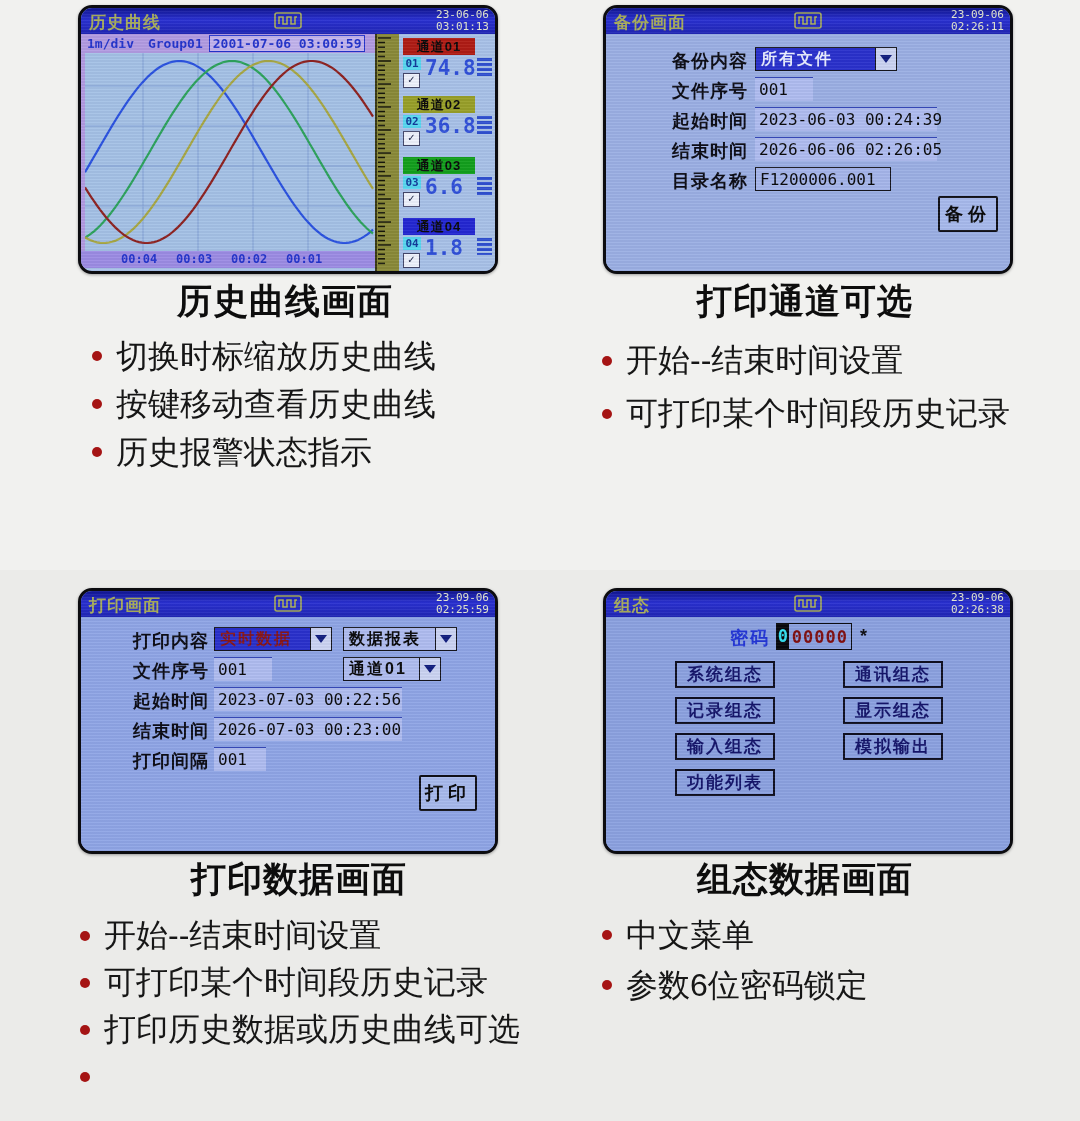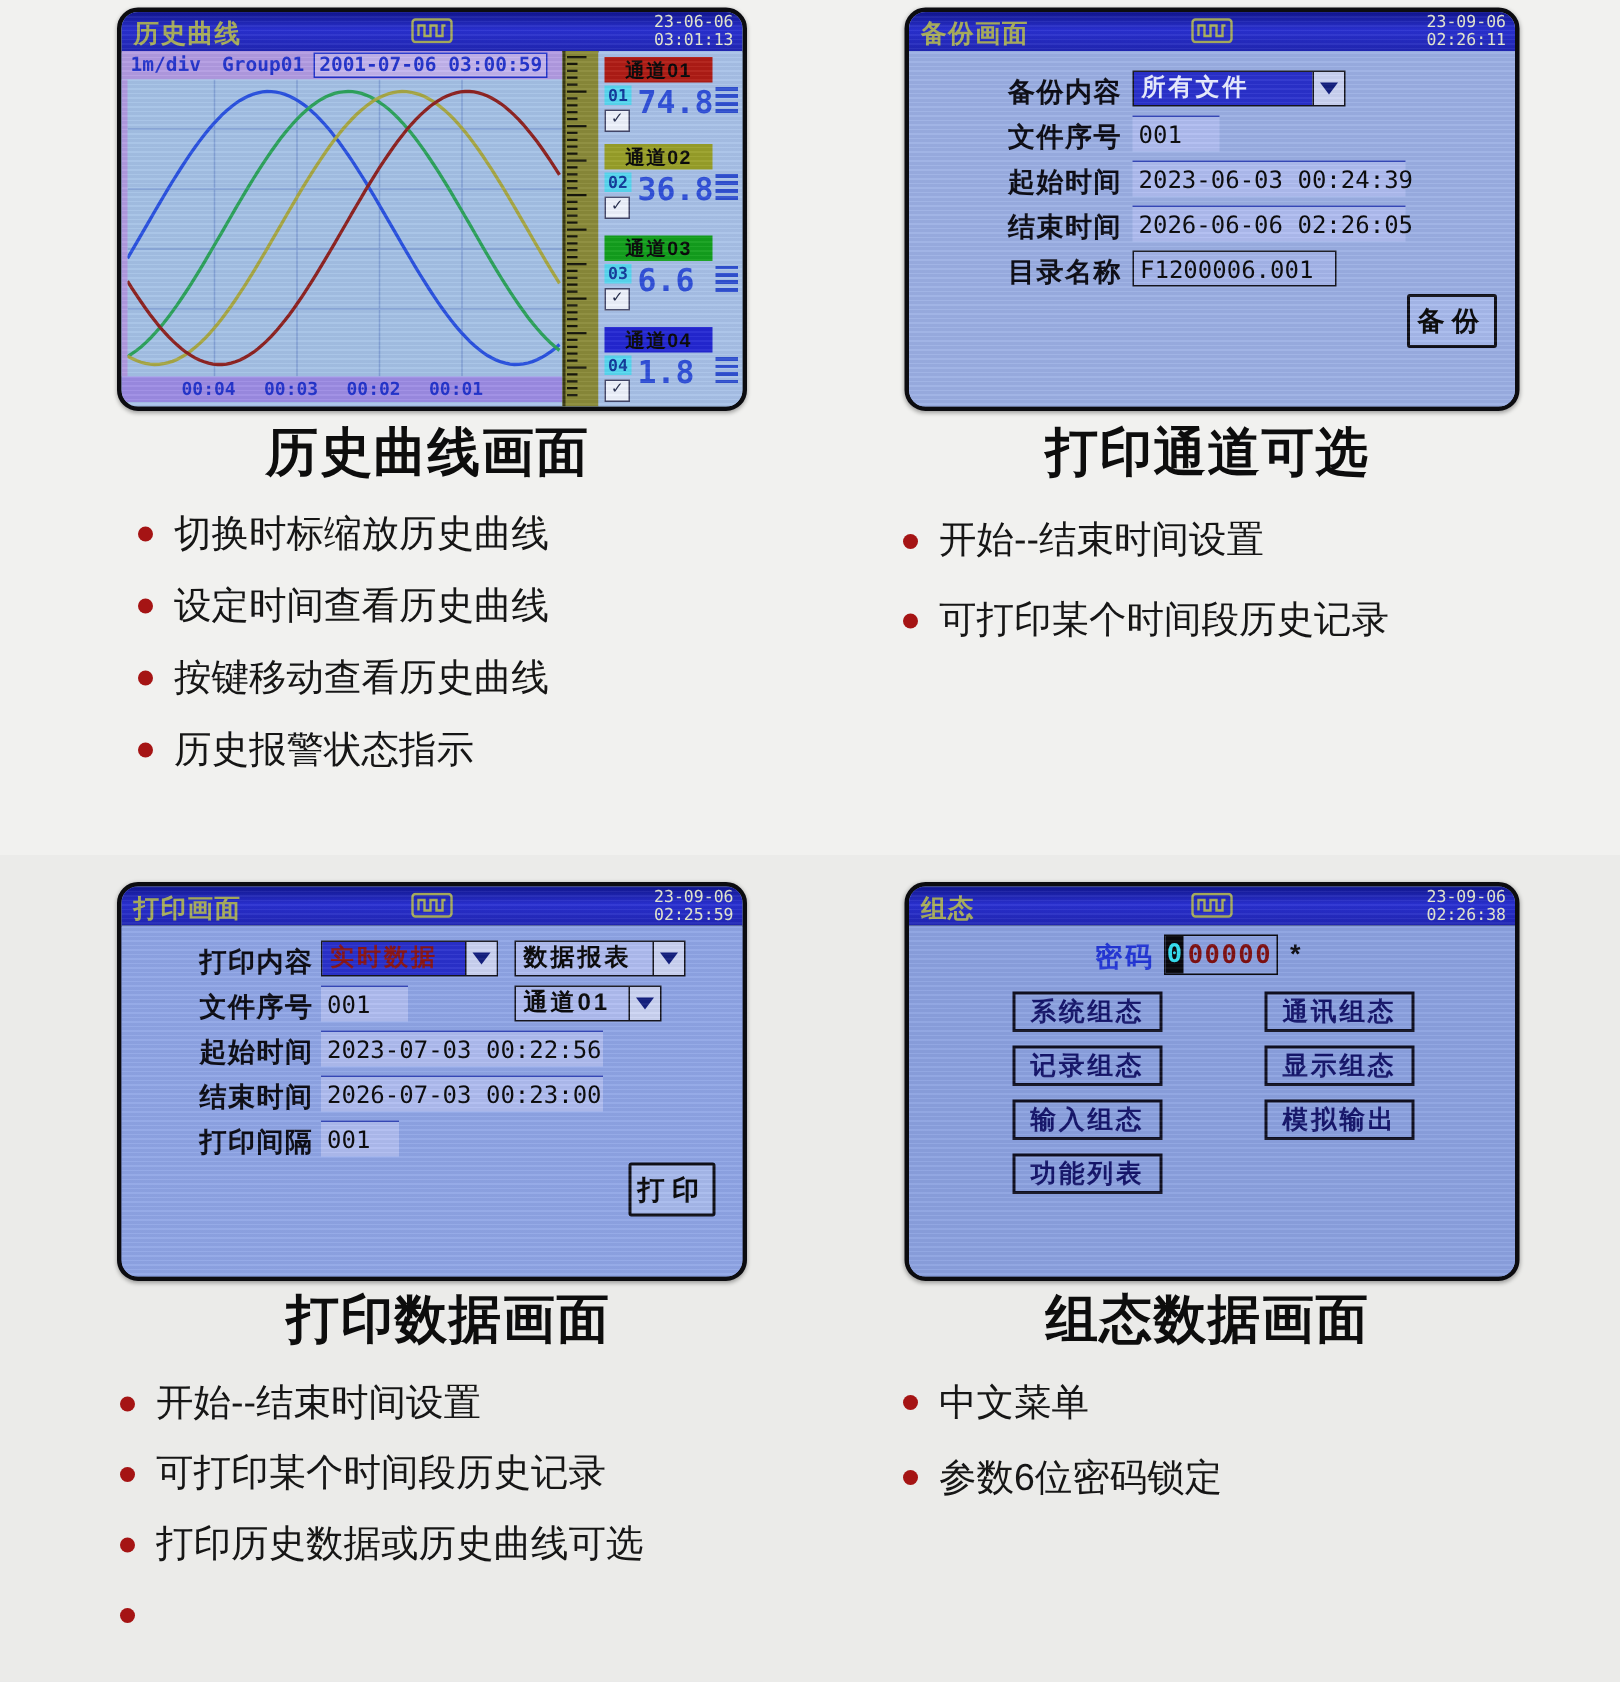--- a/index.html
+++ b/index.html
@@ -76,21 +76,21 @@
   .pw-label{position:absolute;font-size:18px;font-weight:bold;color:#2336d6;letter-spacing:2px;}
   .pw-box{position:absolute;height:25px;border:1px solid #0c0c10;display:flex;align-items:center;
           font-family:"DejaVu Sans Mono","Liberation Mono",monospace;font-weight:bold;font-size:17px;}
   .pw-first{width:13px;height:100%;background:#08080c;color:#35e0f0;text-align:center;line-height:24px;}
   .pw-rest{color:#801010;letter-spacing:1px;padding:0 3px;}
   .pw-star{position:absolute;font-size:18px;font-weight:bold;color:#101014;}
 
   
   .cap{position:absolute;height:42px;text-align:center;font-size:35px;font-weight:bold;color:#0d0d0d;letter-spacing:1px;}
   .blist{position:absolute;list-style:none;margin:0;padding:0;}
-  .blist li{position:relative;padding-left:30px;color:#161616;font-size:25px;white-space:nowrap;}
+  .blist li{position:relative;padding-left:30px;color:#161616;font-size:32px;white-space:nowrap;}
   .bdot{position:absolute;left:6px;top:50%;margin-top:-5px;width:10px;height:10px;border-radius:50%;background:#a51414;}
   .lh48 li{height:48px;line-height:48px;}
   .lh53 li{height:53px;line-height:53px;}
   .lh47 li{height:47px;line-height:47px;}
   .lh50 li{height:50px;line-height:50px;}
 </style>
 </head>
 <body>
 
 <div class="page">
@@ -339,21 +339,20 @@
       <div class="cfg-btn" style="left:69px;top:152px;">功能列表</div>
       <div class="cfg-btn" style="left:237px;top:44px;">通讯组态</div>
       <div class="cfg-btn" style="left:237px;top:80px;">显示组态</div>
       <div class="cfg-btn" style="left:237px;top:116px;">模拟输出</div>
     </div>
   </div>
 
   <div class="cap" style="left:78px;top:278px;width:414px;">历史曲线画面</div>
   <ul class="blist lh48" style="left:86px;top:332px;">
     <li><span class="bdot"></span><span>切换时标缩放历史曲线</span></li>
-    <li><span class="bdot"></span><span>设定时间查看历史曲线</span></li>
     <li><span class="bdot"></span><span>按键移动查看历史曲线</span></li>
     <li><span class="bdot"></span><span>历史报警状态指示</span></li>
   </ul>
 
   <div class="cap" style="left:598px;top:278px;width:414px;">打印通道可选</div>
   <ul class="blist lh53" style="left:596px;top:334px;">
     <li><span class="bdot"></span><span>开始--结束时间设置</span></li>
     <li><span class="bdot"></span><span>可打印某个时间段历史记录</span></li>
   </ul>
 

